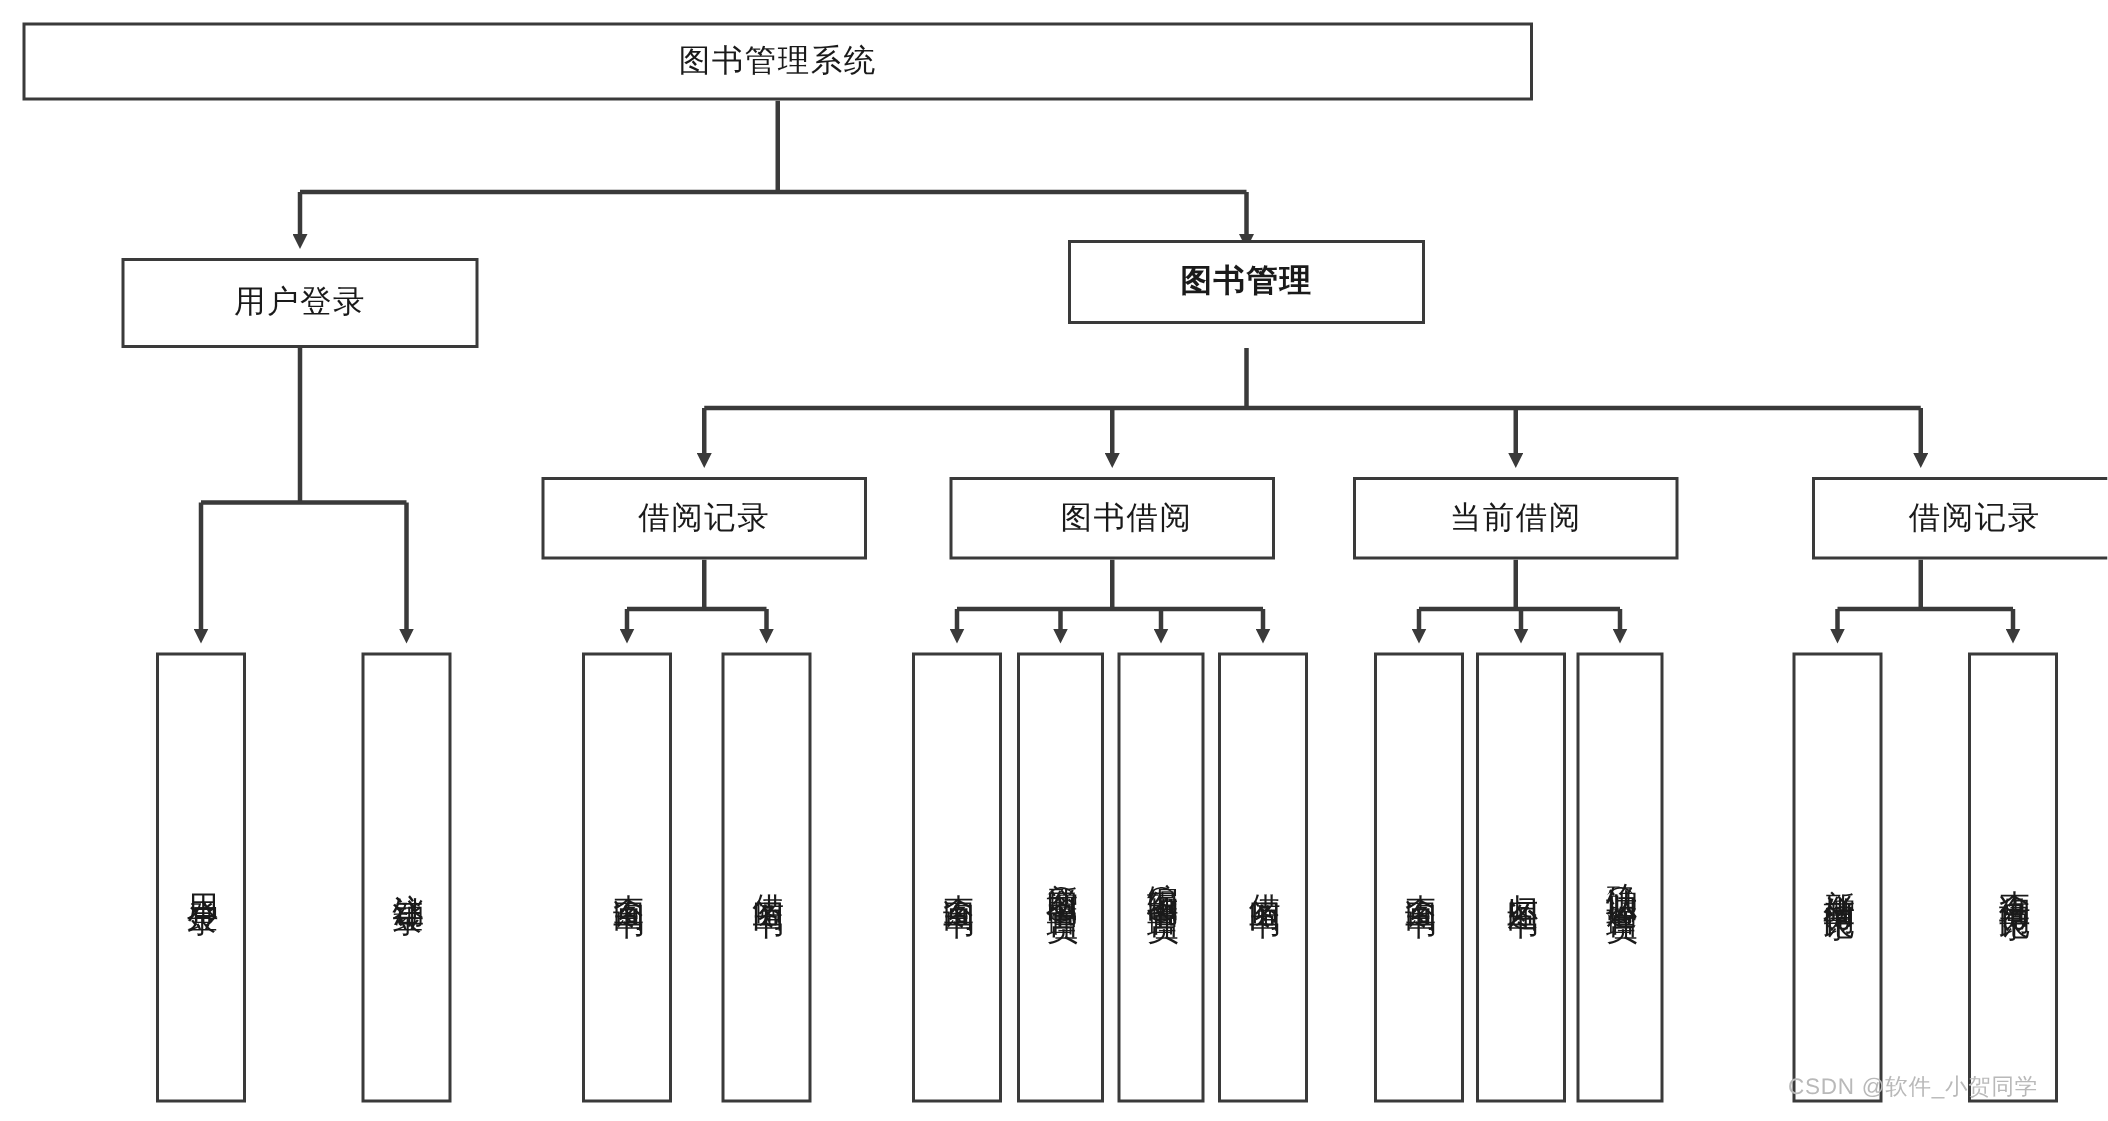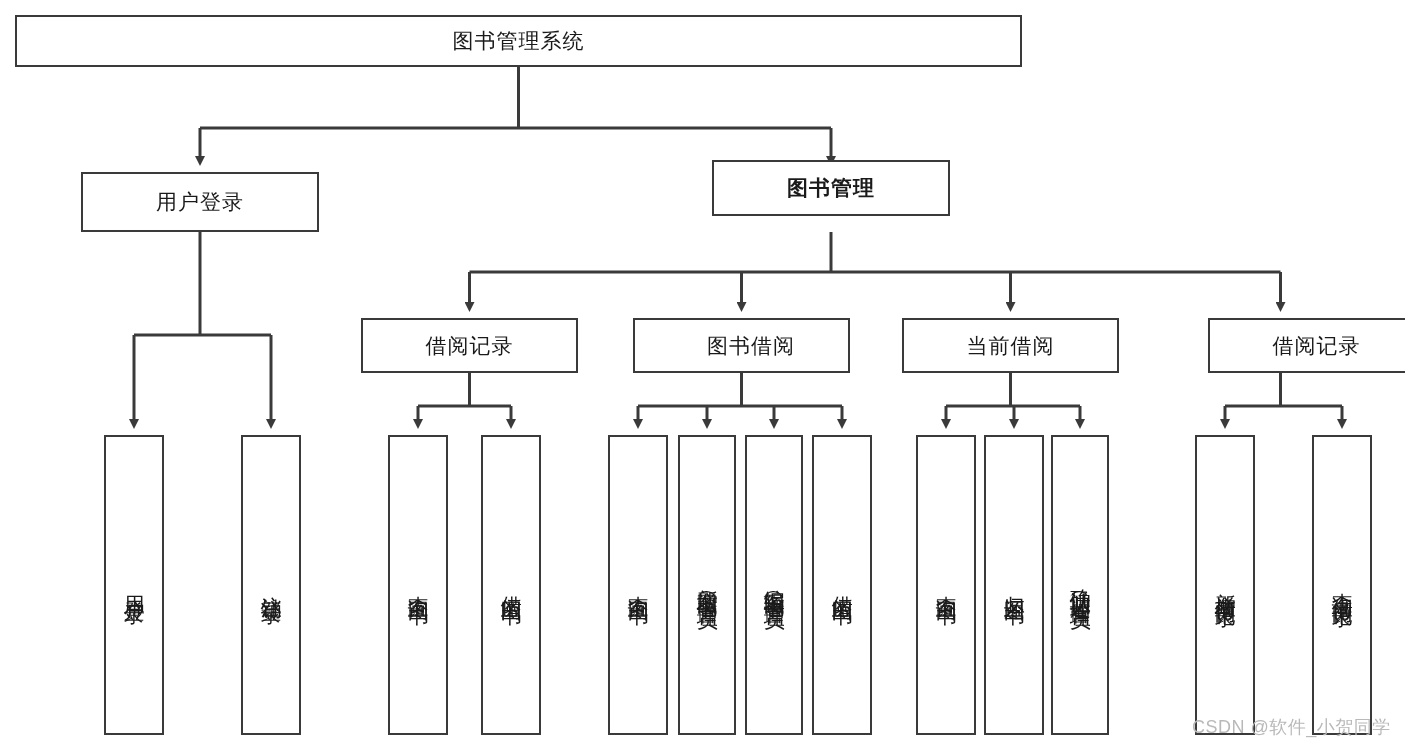--- a/index.html
+++ b/index.html
@@ -51,21 +51,21 @@
   }
   .node.vert .vlabel {
     writing-mode: vertical-rl;
     text-orientation: upright;
     white-space: normal;
     text-align: center;
     max-height: 100%;
   }
   .watermark {
     position: absolute;
-    font-size: 18px;
+    font-size: 15px;
     color: #b9b9b9;
     letter-spacing: 0.5px;
     white-space: nowrap;
     user-select: none;
   }
 </style>
 </head>
 <body>
 
 <div id="canvas">

